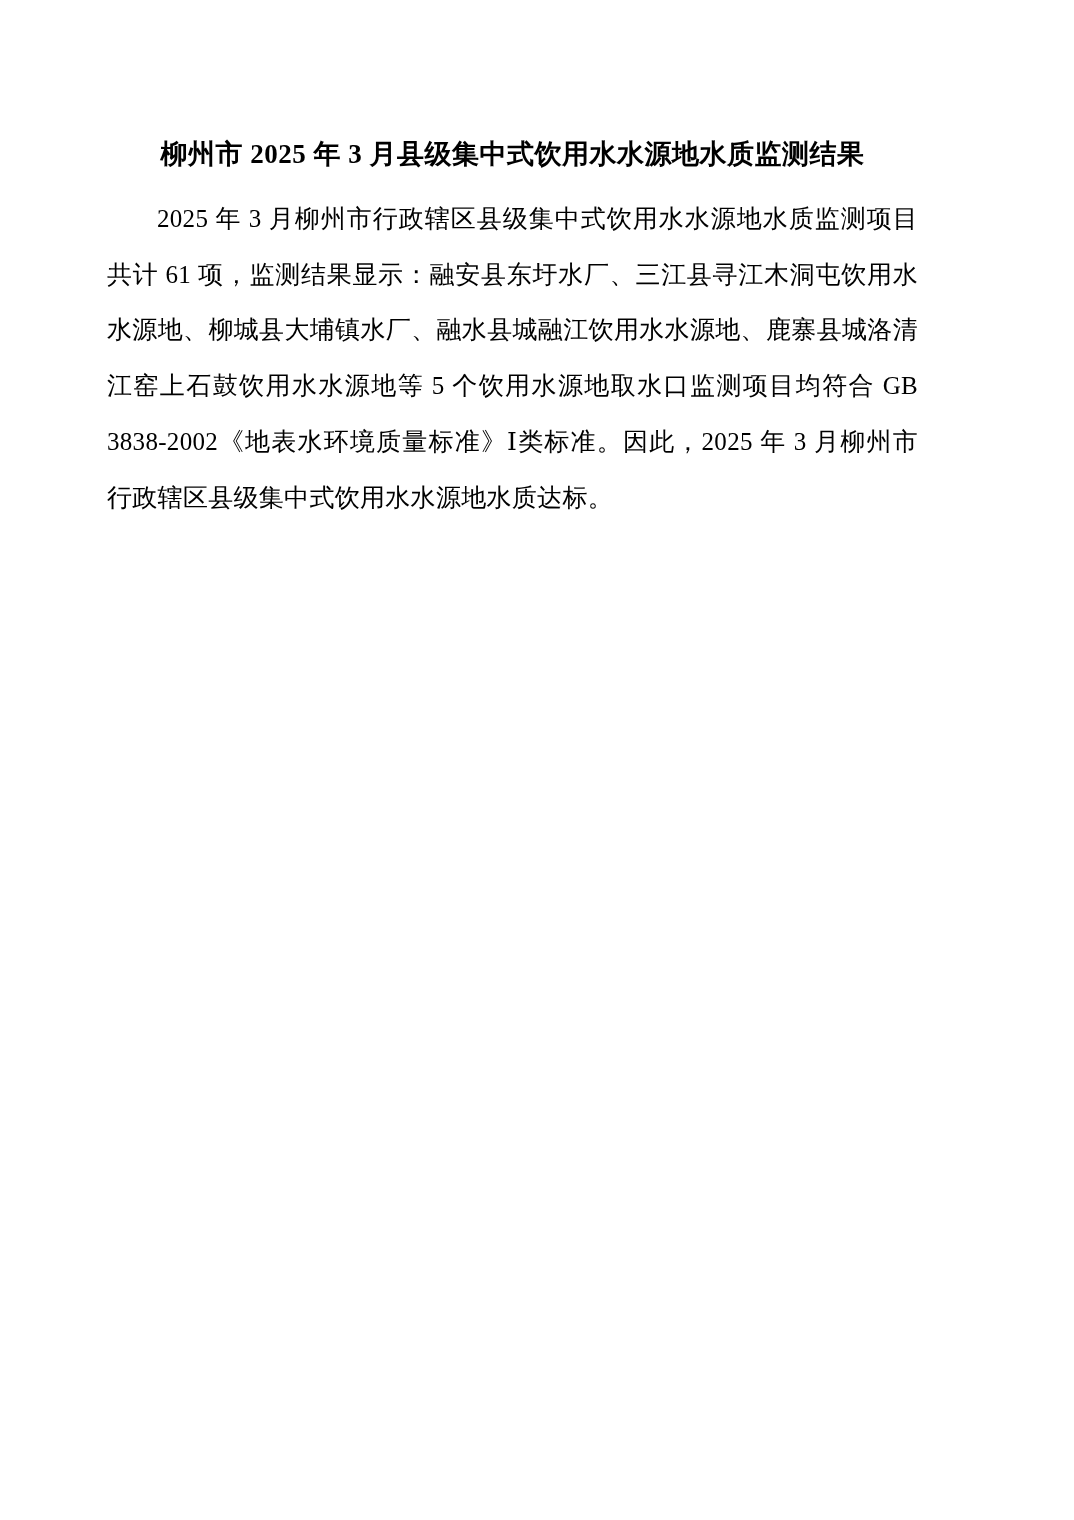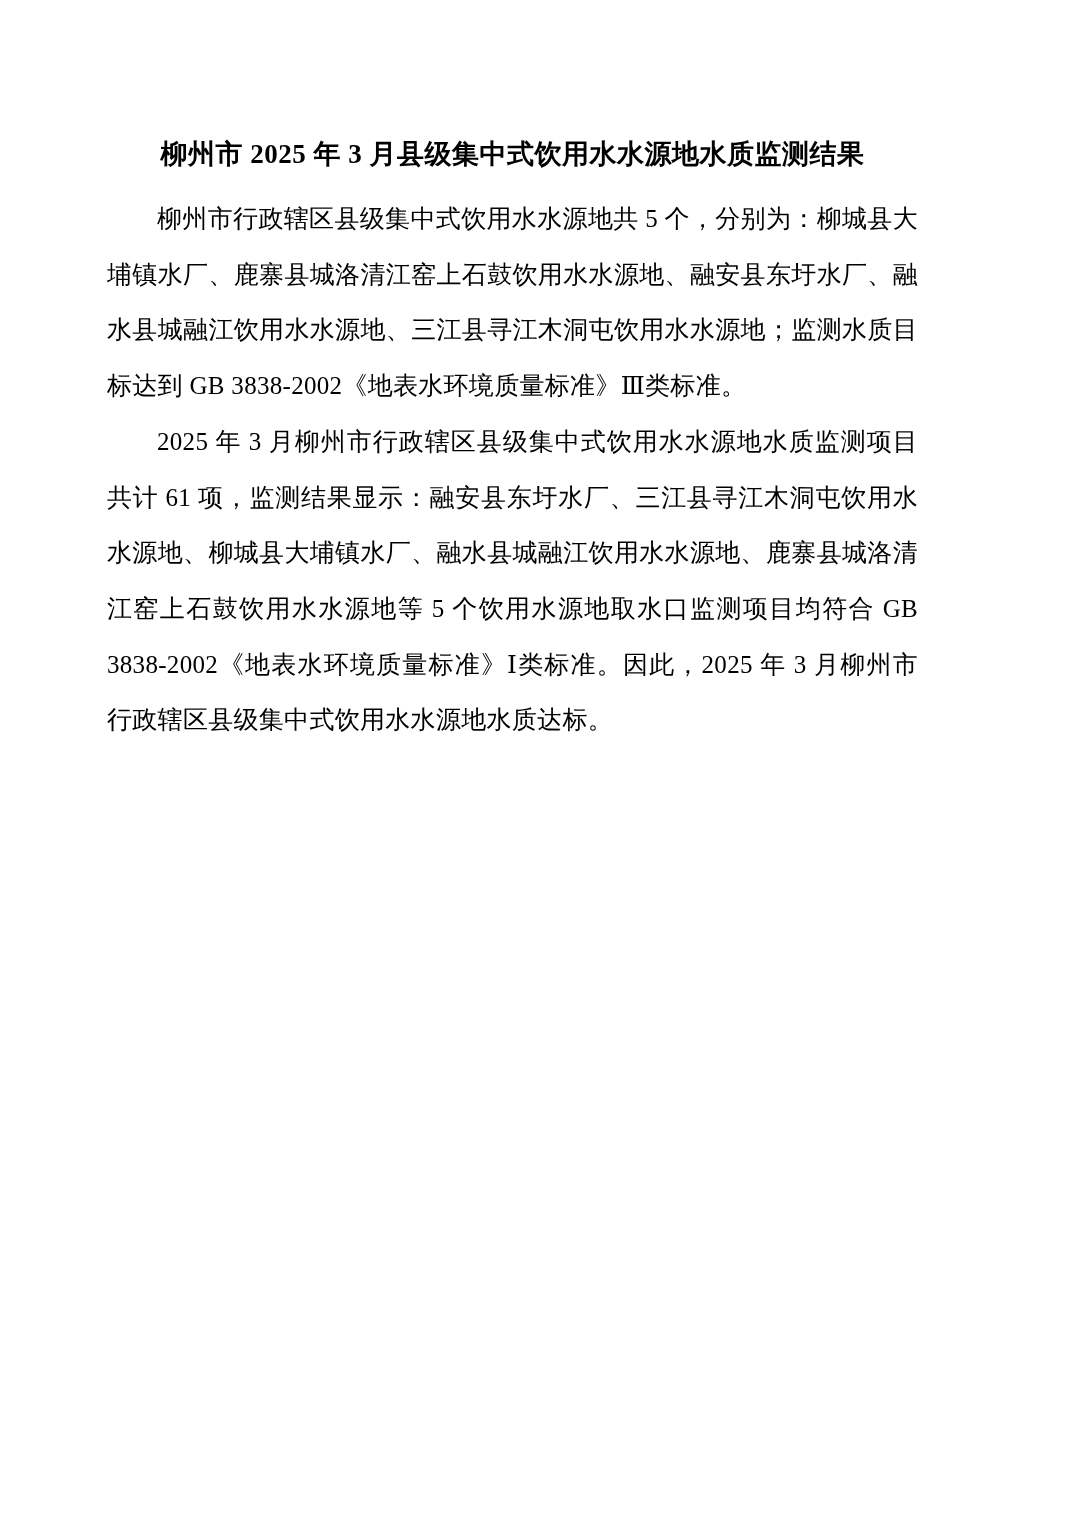--- a/index.html
+++ b/index.html
@@ -39,18 +39,17 @@
     text-indent: 2em;
     letter-spacing: 0.3px;
   }
 </style>
 </head>
 <body>
 
 <div class="page">
   <h1 class="doc-title">柳州市 2025 年 3 月县级集中式饮用水水源地水质监测结果</h1>
 
-  <p class="doc-paragraph">柳州市行政辖区县级集中式饮用水水源地共 5 个，分别为：柳城县大埔镇水厂、鹿寨县城洛清江窑上石鼓饮用水水源地、融安县东圩水厂、融水县城融江饮用水水源地、三江县寻江木洞屯饮用水水源地；监测水质目标达到 GB 3838-2002《地表水环境质量标准》Ⅲ类标准。</p>
 
 
 
   <p class="doc-paragraph">2025 年 3 月柳州市行政辖区县级集中式饮用水水源地水质监测项目共计 61 项，监测结果显示：融安县东圩水厂、三江县寻江木洞屯饮用水水源地、柳城县大埔镇水厂、融水县城融江饮用水水源地、鹿寨县城洛清江窑上石鼓饮用水水源地等 5 个饮用水源地取水口监测项目均符合 GB 3838-2002《地表水环境质量标准》Ⅰ类标准。因此，2025 年 3 月柳州市行政辖区县级集中式饮用水水源地水质达标。</p>
 </div>
 
 </body></html>

